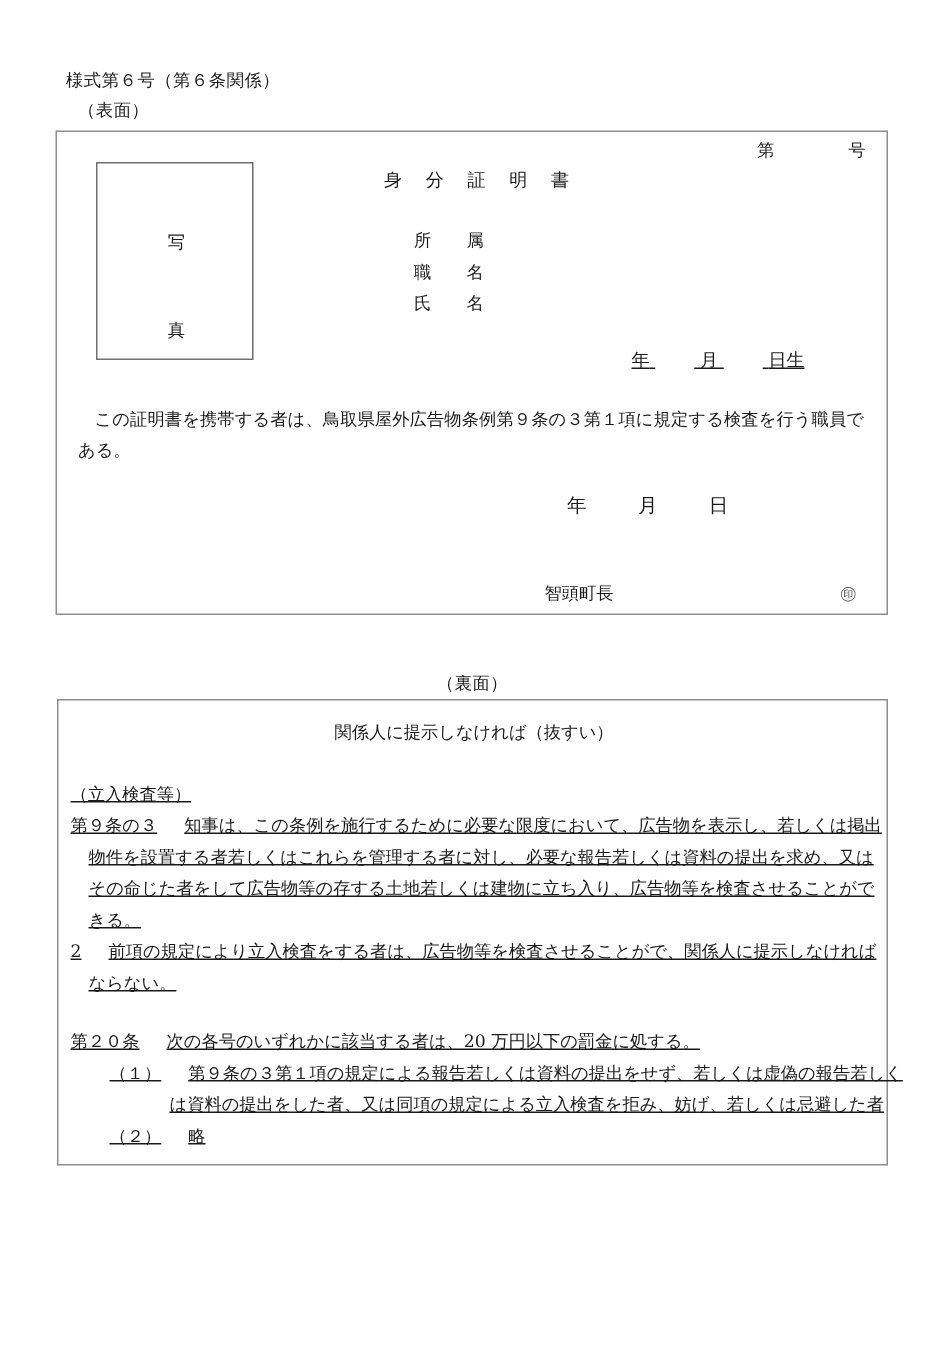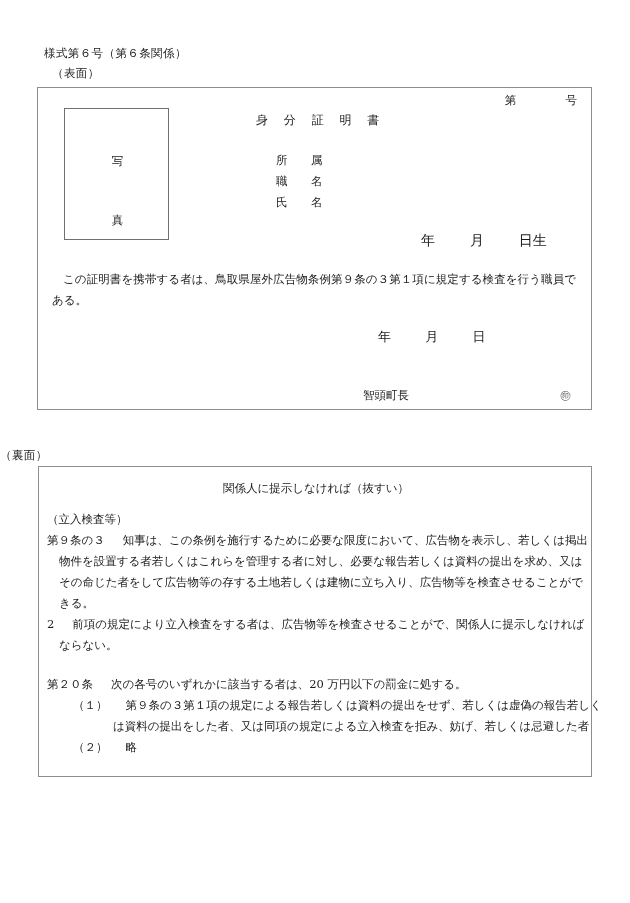--- a/index.html
+++ b/index.html
@@ -38,21 +38,21 @@
     top: 66px;
     font-size: 11.5px;
     letter-spacing: 0.4px;
     white-space: nowrap;
   }
   .side-label-back {
     position: absolute;
     left: 0;
     top: 448px;
     width: 630px;
-    text-align: left;
+    text-align: center;
     font-size: 11.5px;
     letter-spacing: 0.4px;
   }
 
   
   .box {
     position: absolute;
     box-sizing: border-box;
     border: 1px solid #8d8d8d;
     background: #fff;
@@ -117,22 +117,23 @@
     font-size: 11.5px;
     letter-spacing: 6px;
     line-height: 21px;
     white-space: nowrap;
   }
 
   .birth-line {
     position: absolute;
     left: 383px;
     top: 144px;
-    font-size: 14px;
-    white-space: nowrap;
+    font-size: 12px;
+    white-space: nowrap;
+    text-decoration: underline;
   }
   .birth-line .gap { display: inline-block; width: 26px; }
 
   .statement {
     position: absolute;
     left: 14px;
     top: 181px;
     width: 524px;
     font-size: 11.5px;
     line-height: 21px;
@@ -171,22 +172,23 @@
     left: 0;
     top: 14px;
     width: 554px;
     text-align: center;
     font-size: 11.5px;
     white-space: nowrap;
   }
   .back-body {
     position: absolute;
     left: 0;
-    top: 42px;
+    top: 52px;
     width: 554px;
+    text-decoration: underline;
   }
   .cl {
     font-size: 11.5px;
     line-height: 21px;
     white-space: nowrap;
   }
   .pad-0  { padding-left: 8px; }
   .pad-1  { padding-left: 20px; }
   .pad-2  { padding-left: 34px; }
   .pad-4  { padding-left: 74px; }

